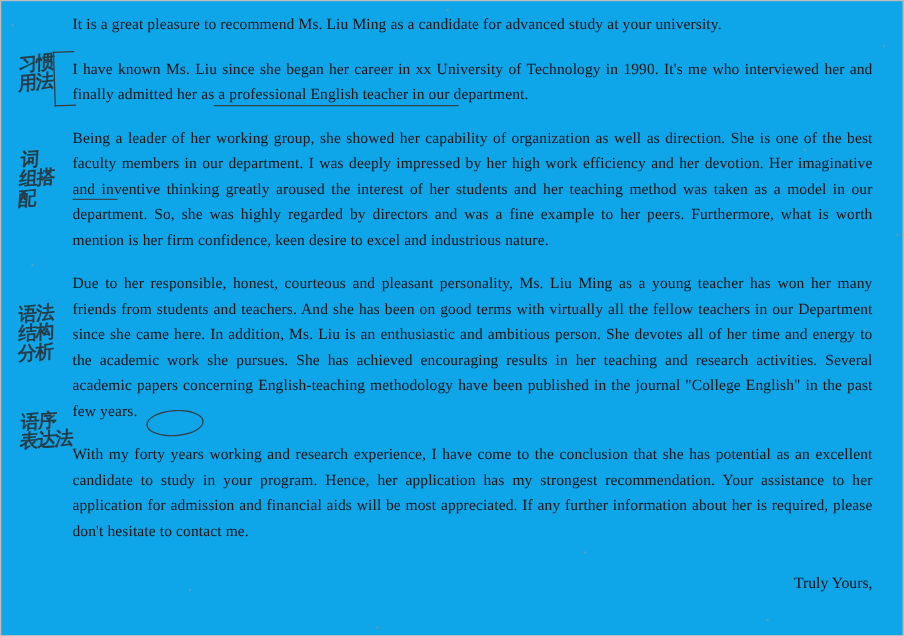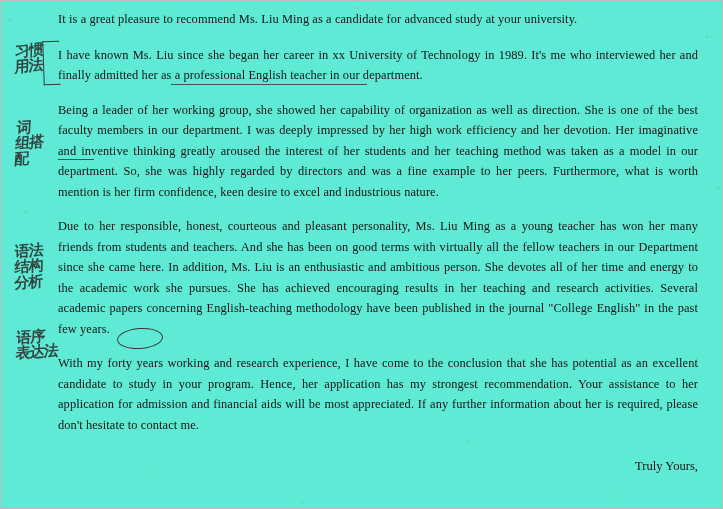--- a/index.html
+++ b/index.html
@@ -7,21 +7,21 @@
     padding: 0;
     background: #ffffff;
   }
   body {
     font-family: "Liberation Serif", serif;
   }
   .page {
     position: relative;
     width: 723px;
     height: 509px;
-    background: #5eead4;
+    background: #0ea5e9;
     box-sizing: border-box;
     overflow: hidden;
     border: 1px solid #bcbcbc;
   }
   
   .speckle {
     position: absolute;
     background: #9a9a9a;
     border-radius: 50%;
     opacity: .5;
@@ -96,21 +96,21 @@
     opacity: .85;
   }
 </style>
 </head>
 <body>
 
 <div class="page">
 
   <div class="doc-body">
     <p class="para first">It is a great pleasure to recommend Ms. Liu Ming as a candidate for advanced study at your university.</p>
-    <p class="para">I have known Ms. Liu since she began her career in xx University of Technology in 1989. It's me who interviewed her and finally admitted her as a professional English teacher in our department.</p>
+    <p class="para">I have known Ms. Liu since she began her career in xx University of Technology in 1990. It's me who interviewed her and finally admitted her as a professional English teacher in our department.</p>
     <p class="para">Being a leader of her working group, she showed her capability of organization as well as direction. She is one of the best faculty members in our department. I was deeply impressed by her high work efficiency and her devotion. Her imaginative and inventive thinking greatly aroused the interest of her students and her teaching method was taken as a model in our department. So, she was highly regarded by directors and was a fine example to her peers. Furthermore, what is worth mention is her firm confidence, keen desire to excel and industrious nature.</p>
     <p class="para">Due to her responsible, honest, courteous and pleasant personality, Ms. Liu Ming as a young teacher has won her many friends from students and teachers. And she has been on good terms with virtually all the fellow teachers in our Department since she came here. In addition, Ms. Liu is an enthusiastic and ambitious person. She devotes all of her time and energy to the academic work she pursues. She has achieved encouraging results in her teaching and research activities. Several academic papers concerning English-teaching methodology have been published in the journal "College English" in the past few years.</p>
     <p class="para">With my forty years working and research experience, I have come to the conclusion that she has potential as an excellent candidate to study in your program. Hence, her application has my strongest recommendation. Your assistance to her application for admission and financial aids will be most appreciated. If any further information about her is required, please don't hesitate to contact me.</p>
 
     <p class="sig-line closing">Truly Yours,</p>
 
   </div>
 
   <div class="annot a1">习惯
 用法</div>

